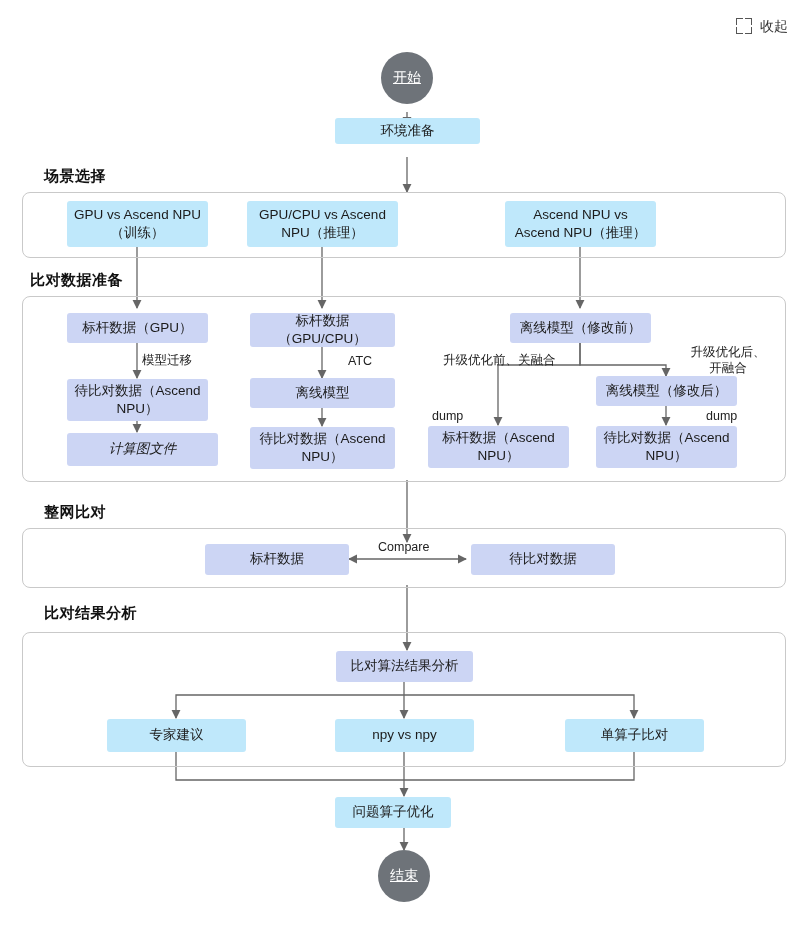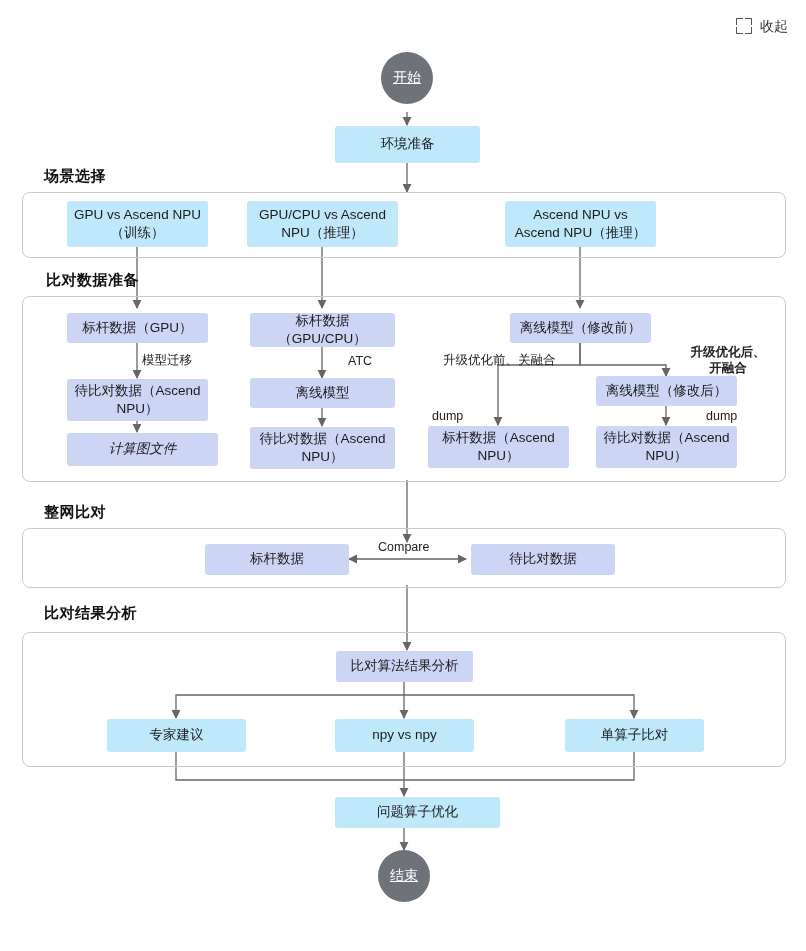--- a/index.html
+++ b/index.html
@@ -32,21 +32,21 @@
   .node{position:absolute;display:flex;align-items:center;justify-content:center;
         text-align:center;border-radius:3px;font-size:13.5px;line-height:1.35;
         color:#1b1b1b;padding:4px 6px;box-sizing:border-box;}
   .cyan{background:#bfe8fb;}
   .lav{background:#ccd5f4;}
   .circle{position:absolute;border-radius:50%;background:#6e7379;color:#fff;
           display:flex;align-items:center;justify-content:center;font-size:14px;text-decoration:underline;}
 
   
   .elabel{position:absolute;font-size:12.5px;color:#222;white-space:nowrap;line-height:1.3;text-align:center;}
-  .elabel.two{white-space:normal;font-weight:bold;}
+  .elabel.two{white-space:normal;}
 </style>
 </head>
 <body>
 
 <div id="stage">
 
   <div class="topbar">
     <span class="collapse-ico">
       <i class="tl"></i>
         <i class="tr"></i>
@@ -98,30 +98,30 @@
       <path d="M176,752 L176,780 L404,780"></path>
       <path d="M634,752 L634,780 L404,780"></path>
       <path d="M404,752 L404,796" marker-end="url(#ah)"></path>
 
       <path d="M404,828 L404,850" marker-end="url(#ah)"></path>
     </g>
   </svg>
 
   <div class="circle" style="left:381px;top:52px;width:52px;height:52px;">开始</div>
 
-  <div class="node cyan" style="left:335px;top:126px;width:145px;height:37px;">环境准备</div>
+  <div class="node cyan" style="left:335px;top:118px;width:145px;height:26px;">环境准备</div>
 
   <div class="section-title" style="left:26px;top:167px;">场景选择</div>
   <div class="section-box" style="left:22px;top:192px;width:762px;height:64px;"></div>
 
   <div class="node cyan" style="left:247px;top:201px;width:151px;height:46px;">GPU/CPU vs Ascend NPU（推理）</div>
   <div class="node cyan" style="left:67px;top:201px;width:141px;height:46px;">GPU vs Ascend NPU（训练）</div>
   <div class="node cyan" style="left:505px;top:201px;width:151px;height:46px;">Ascend NPU vs Ascend NPU（推理）</div>
 
-  <div class="section-title" style="left:28px;top:271px;text-align:right;">比对数据准备</div>
+  <div class="section-title" style="left:12px;top:271px;text-align:right;">比对数据准备</div>
   <div class="section-box" style="left:22px;top:296px;width:762px;height:184px;"></div>
 
   <div class="node lav" style="left:67px;top:313px;width:141px;height:30px;">标杆数据（GPU）</div>
   <div class="elabel" style="left:142px;top:352px;">模型迁移</div>
   <div class="node lav" style="left:67px;top:379px;width:141px;height:42px;">待比对数据（Ascend NPU）</div>
   <div class="node lav" style="left:67px;top:433px;width:151px;height:33px;font-style:italic;">计算图文件</div>
 
   <div class="node lav" style="left:250px;top:313px;width:145px;height:34px;">标杆数据（GPU/CPU）</div>
   <div class="elabel" style="left:348px;top:353px;">ATC</div>
   <div class="node lav" style="left:250px;top:378px;width:145px;height:30px;">离线模型</div>
@@ -145,17 +145,17 @@
 
   <div class="section-title" style="left:26px;top:604px;">比对结果分析</div>
   <div class="section-box" style="left:22px;top:632px;width:762px;height:133px;"></div>
 
   <div class="node cyan" style="left:107px;top:719px;width:139px;height:33px;">专家建议</div>
 
   <div class="node lav" style="left:336px;top:651px;width:137px;height:31px;">比对算法结果分析</div>
   <div class="node cyan" style="left:335px;top:719px;width:139px;height:33px;">npy vs npy</div>
   <div class="node cyan" style="left:565px;top:719px;width:139px;height:33px;">单算子比对</div>
 
-  <div class="node cyan" style="left:335px;top:797px;width:165px;height:31px;">问题算子优化</div>
+  <div class="node cyan" style="left:335px;top:797px;width:116px;height:31px;">问题算子优化</div>
 
   <div class="circle" style="left:378px;top:850px;width:52px;height:52px;">结束</div>
 
 </div>
 
 </body></html>

